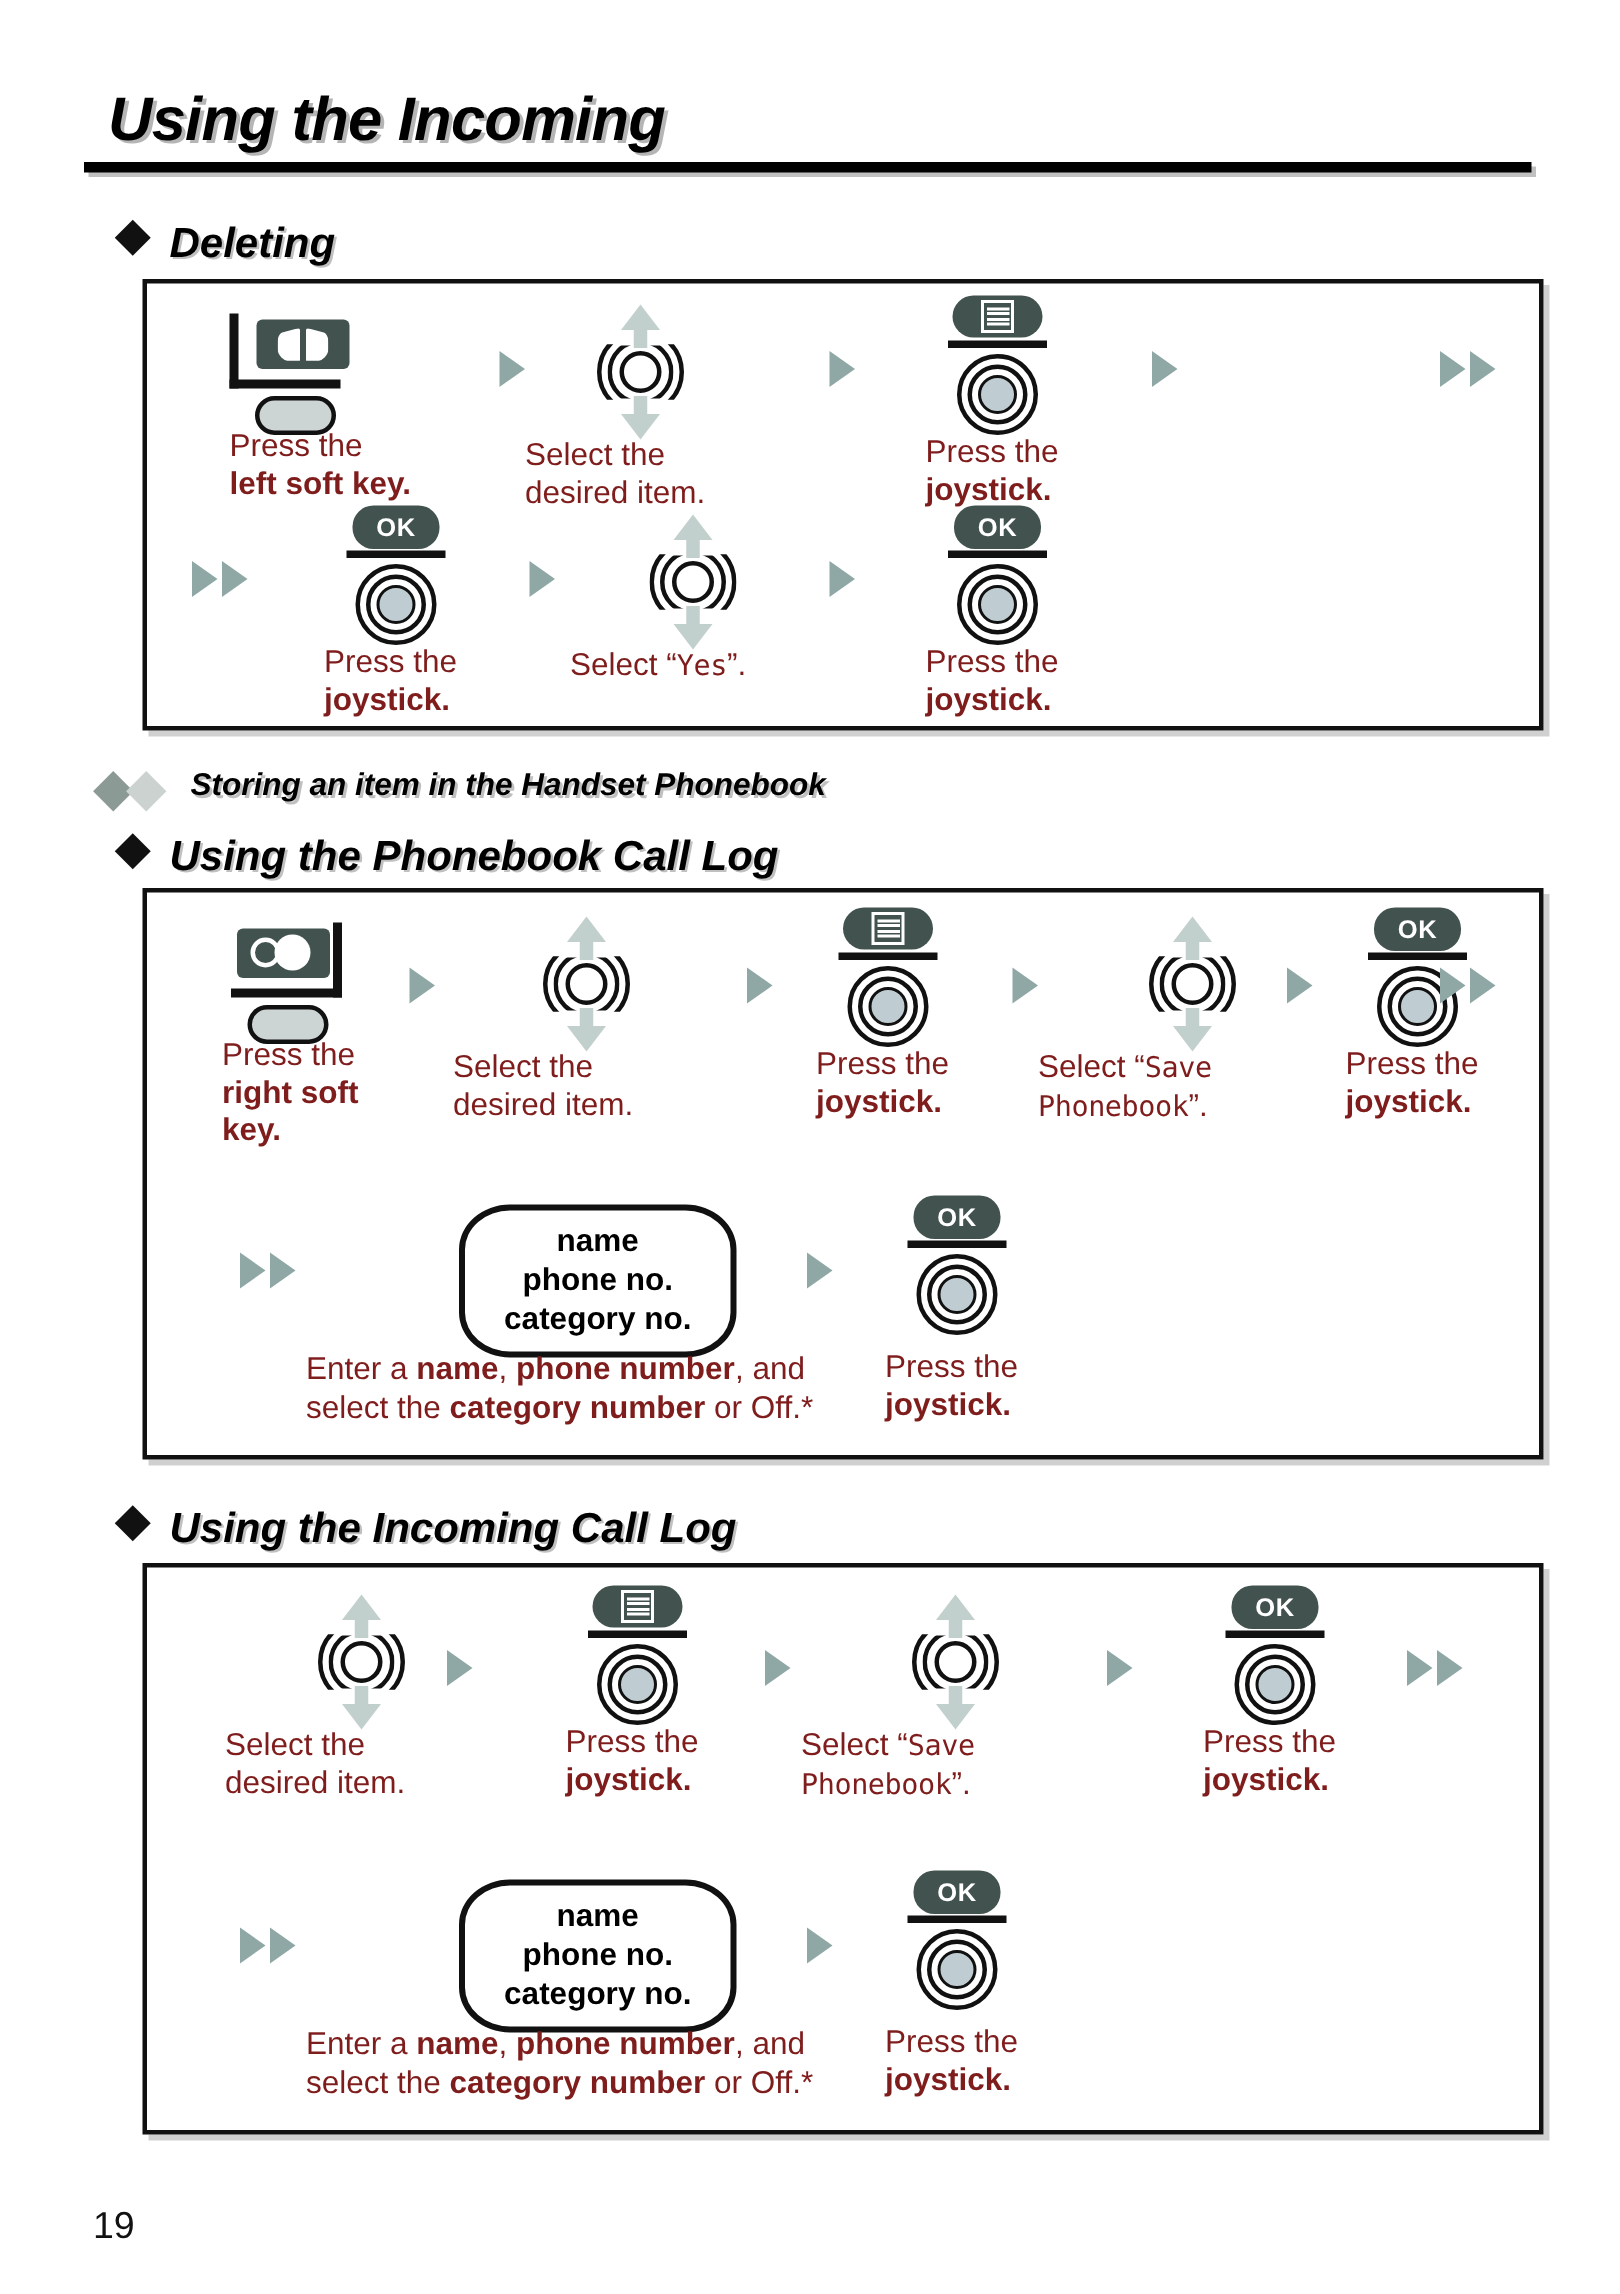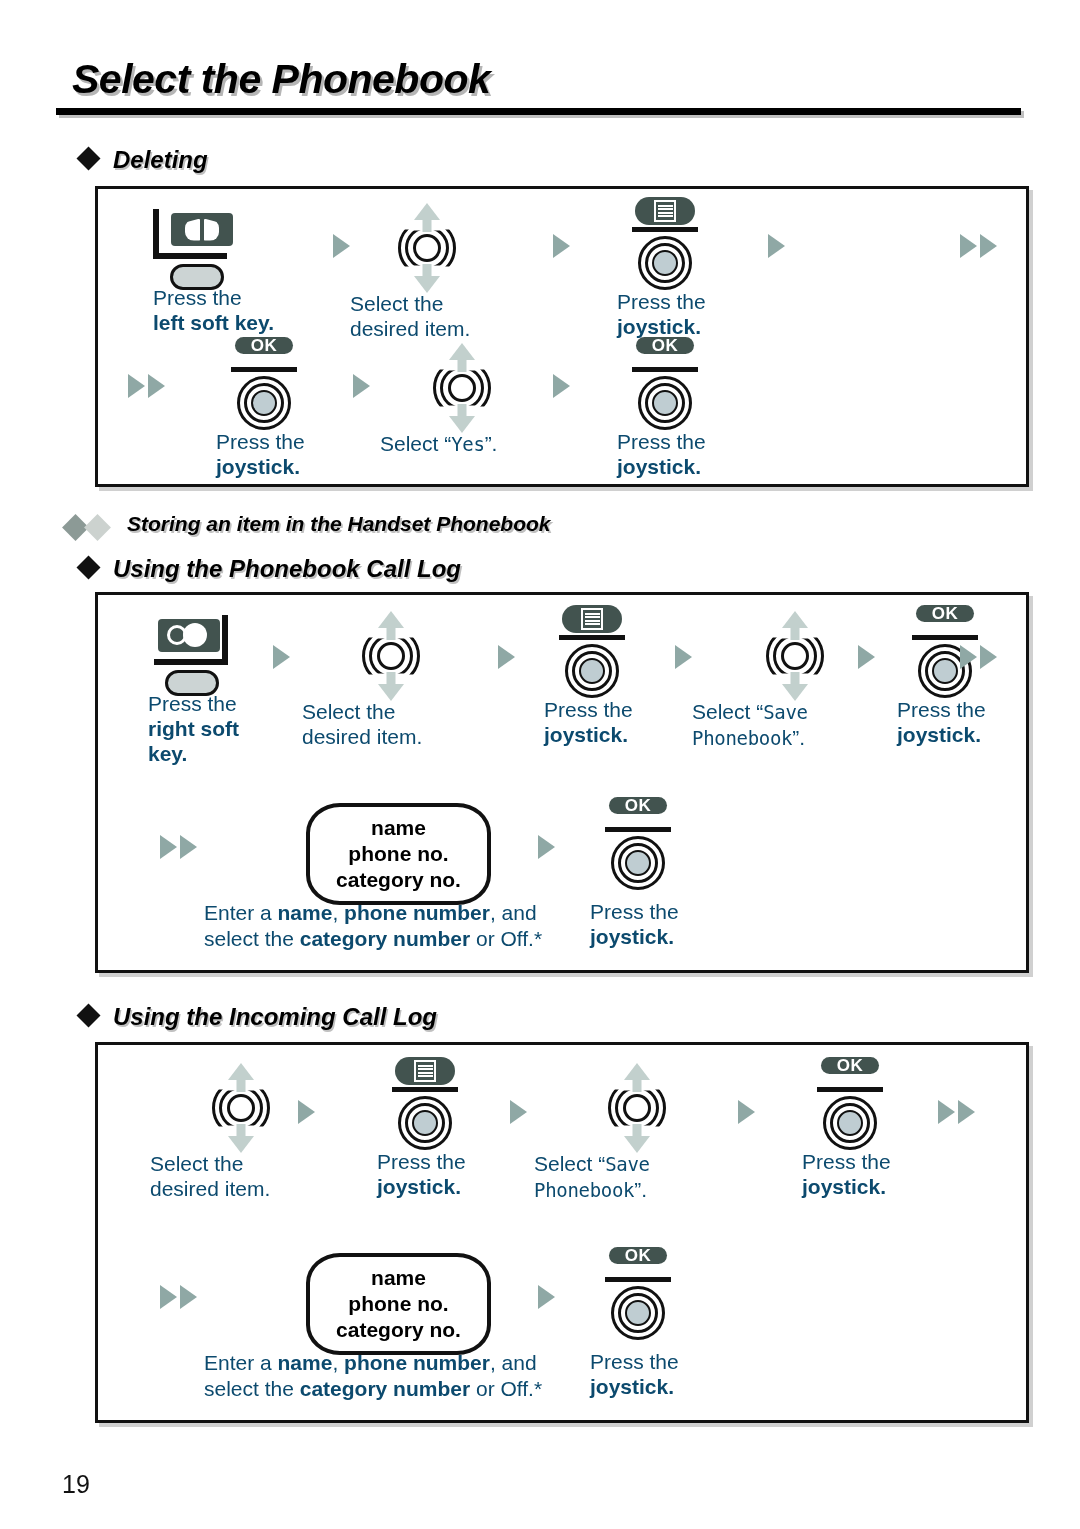--- a/index.html
+++ b/index.html
@@ -19,21 +19,21 @@
     white-space:nowrap;
   }
   .title-rule{
     position:absolute;left:56px;top:108px;width:965px;height:7px;
     background:#000;
     box-shadow:3px 3px 0 rgba(130,130,130,0.5);
   }
 
   
   .h-sub{
-    position:absolute;font-size:24px;font-weight:bold;font-style:italic;
+    position:absolute;font-size:28px;font-weight:bold;font-style:italic;
     white-space:nowrap;text-shadow:1.6px 1.6px 0 rgba(130,130,130,0.5);
   }
   .h-main{
     position:absolute;font-size:21px;font-weight:bold;font-style:italic;
     white-space:nowrap;text-shadow:1.8px 1.8px 0 rgba(130,130,130,0.5);
   }
   .dia-black{
     position:absolute;width:17px;height:17px;background:#111;
     transform:rotate(45deg);
   }
@@ -48,21 +48,21 @@
 
   
   .flowbox{
     position:absolute;border:3px solid #111;background:#fff;
     box-shadow:4px 4px 0 rgba(150,150,150,0.45);
   }
 
   
   .step{position:absolute;}
   .caption{
-    font-size:21px;line-height:25px;color:#0c4a6e;white-space:nowrap;
+    font-size:21px;line-height:25px;color:#7f1d1d;white-space:nowrap;
   }
   .caption b{font-weight:bold;}
   .mono{font-family:"DejaVu Sans Mono", monospace;font-size:19px;letter-spacing:-0.3px;}
 
   
   .arrow{position:absolute;}
   .tri{
     width:0;height:0;display:inline-block;
     border-top:12px solid transparent;border-bottom:12px solid transparent;
     border-left:17px solid #8fa8a5;
@@ -113,21 +113,21 @@
   .sj-r1{width:58px;height:58px;clip-path:polygon(0 18%,100% 18%,100% 82%,0 82%);}
   .sj-r2{width:44px;height:44px;clip-path:polygon(0 10%,100% 10%,100% 90%,0 90%);}
   .sj-r3{width:28px;height:28px;background:#fff;}
 
   
   .prsjoy{position:relative;width:84px;height:92px;}
   .pj-badge{
     position:absolute;left:50%;transform:translateX(-50%);top:0;
     width:60px;height:28px;border-radius:14px;background:#42534f;
   }
-  .pj-badge.ok{width:58px;height:17px;}
+  .pj-badge.ok{width:58px;height:29px;}
   .pj-okt{
     position:absolute;left:0;right:0;top:50%;transform:translateY(-50%);
     text-align:center;color:#fff;font-size:17px;font-weight:bold;
     letter-spacing:0.5px;font-family:"Liberation Sans",sans-serif;
   }
   .pj-menu{
     position:absolute;left:50%;top:50%;transform:translate(-50%,-50%);
     width:22px;height:22px;border:2px solid #fff;box-sizing:border-box;
     background:#42534f;display:flex;flex-direction:column;justify-content:space-evenly;
     align-items:center;padding:2px 0;
@@ -151,21 +151,21 @@
     padding:8px 26px;box-sizing:border-box;
   }
 
   .pagenum{position:absolute;left:62px;top:1470px;font-size:25px;color:#111;}
 </style>
 </head>
 <body>
 
 <div class="page">
 
-  <div class="page-title">Select the Phonebook</div>
+  <div class="page-title">Using the Incoming</div>
   <div class="title-rule"></div>
 
   <div class="dia-black" style="left:80px;top:150px;"></div>
   <div class="h-sub" style="left:113px;top:146px;">Deleting</div>
 
   <div class="flowbox" style="left:95px;top:186px;width:928px;height:295px;">
 
     <div class="step" style="left:55px;top:18px;">
       <div class="softkey">
         <div class="sk-vbar" style="left:0px;"></div>

